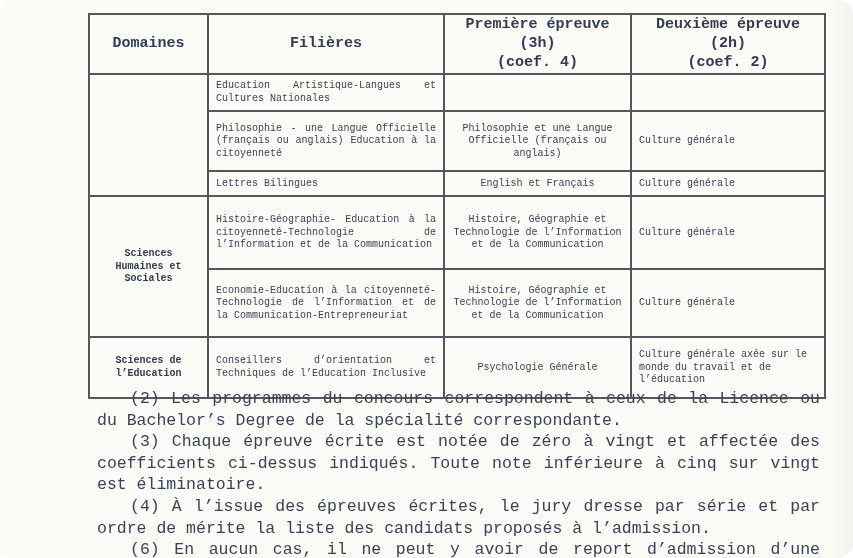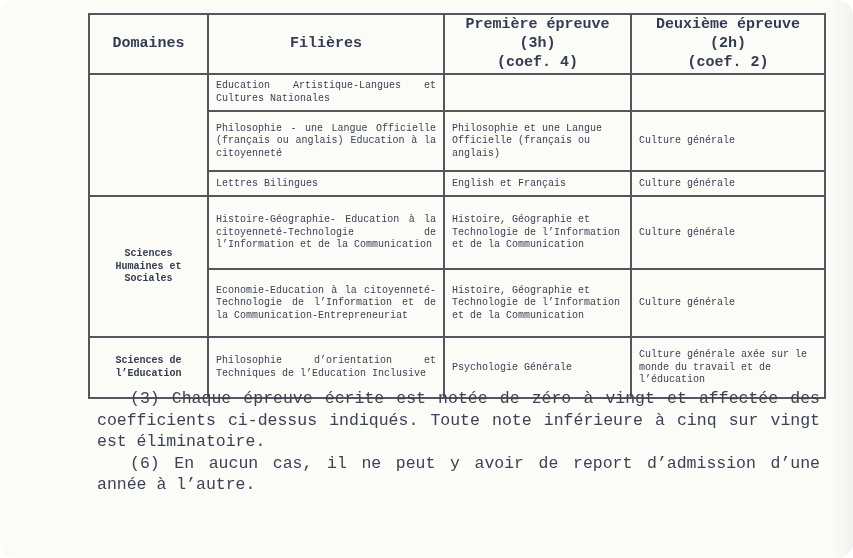--- a/index.html
+++ b/index.html
@@ -48,21 +48,21 @@
   td.domain-cell {
     text-align:center;
     font-weight:bold;
     color:#333c52;
     padding:1px 10px;
   }
   td.filiere-cell {
     text-align:justify;
     vertical-align:middle;
   }
-  td.ep1-cell { text-align:left; }
+  td.ep1-cell { text-align:center; }
   td.ep2-cell { text-align:left; }
   .notes {
     position:absolute;
     left:97px; top:388px;
     width:723px;
     font-size:16.5px;
     line-height:1.31;
     text-align:justify;
     color:#3b4254;
   }
@@ -121,24 +121,26 @@
       </tr>
 
       <tr class="r5">
         <td class="filiere-cell">Economie-Education à la citoyenneté-Technologie de l’Information et de la Communication-Entrepreneuriat</td>
         <td class="ep1-cell">Histoire, Géographie et Technologie de l’Information et de la Communication</td>
         <td class="ep2-cell">Culture générale</td>
       </tr>
 
       <tr class="r6">
         <td class="domain-cell">Sciences de l’Education</td>
-        <td class="filiere-cell">Philosophie d’orientation et Techniques de l’Education Inclusive</td>
+        <td class="filiere-cell">Conseillers d’orientation et Techniques de l’Education Inclusive</td>
         <td class="ep1-cell">Psychologie Générale</td>
         <td class="ep2-cell">Culture générale axée sur le monde du travail et de l’éducation</td>
       </tr>
     </tbody>
   </table>
 
   <div class="notes">
+    <p>(2) Les programmes du concours correspondent à ceux de la Licence ou du Bachelor’s Degree de la spécialité correspondante.</p>
     <p>(3) Chaque épreuve écrite est notée de zéro à vingt et affectée des coefficients ci-dessus indiqués. Toute note inférieure à cinq sur vingt est éliminatoire.</p>
+    <p>(4) À l’issue des épreuves écrites, le jury dresse par série et par ordre de mérite la liste des candidats proposés à l’admission.</p>
     <p>(6) En aucun cas, il ne peut y avoir de report d’admission d’une année à l’autre.</p>
   </div>
 </div>
 
 </body></html>

